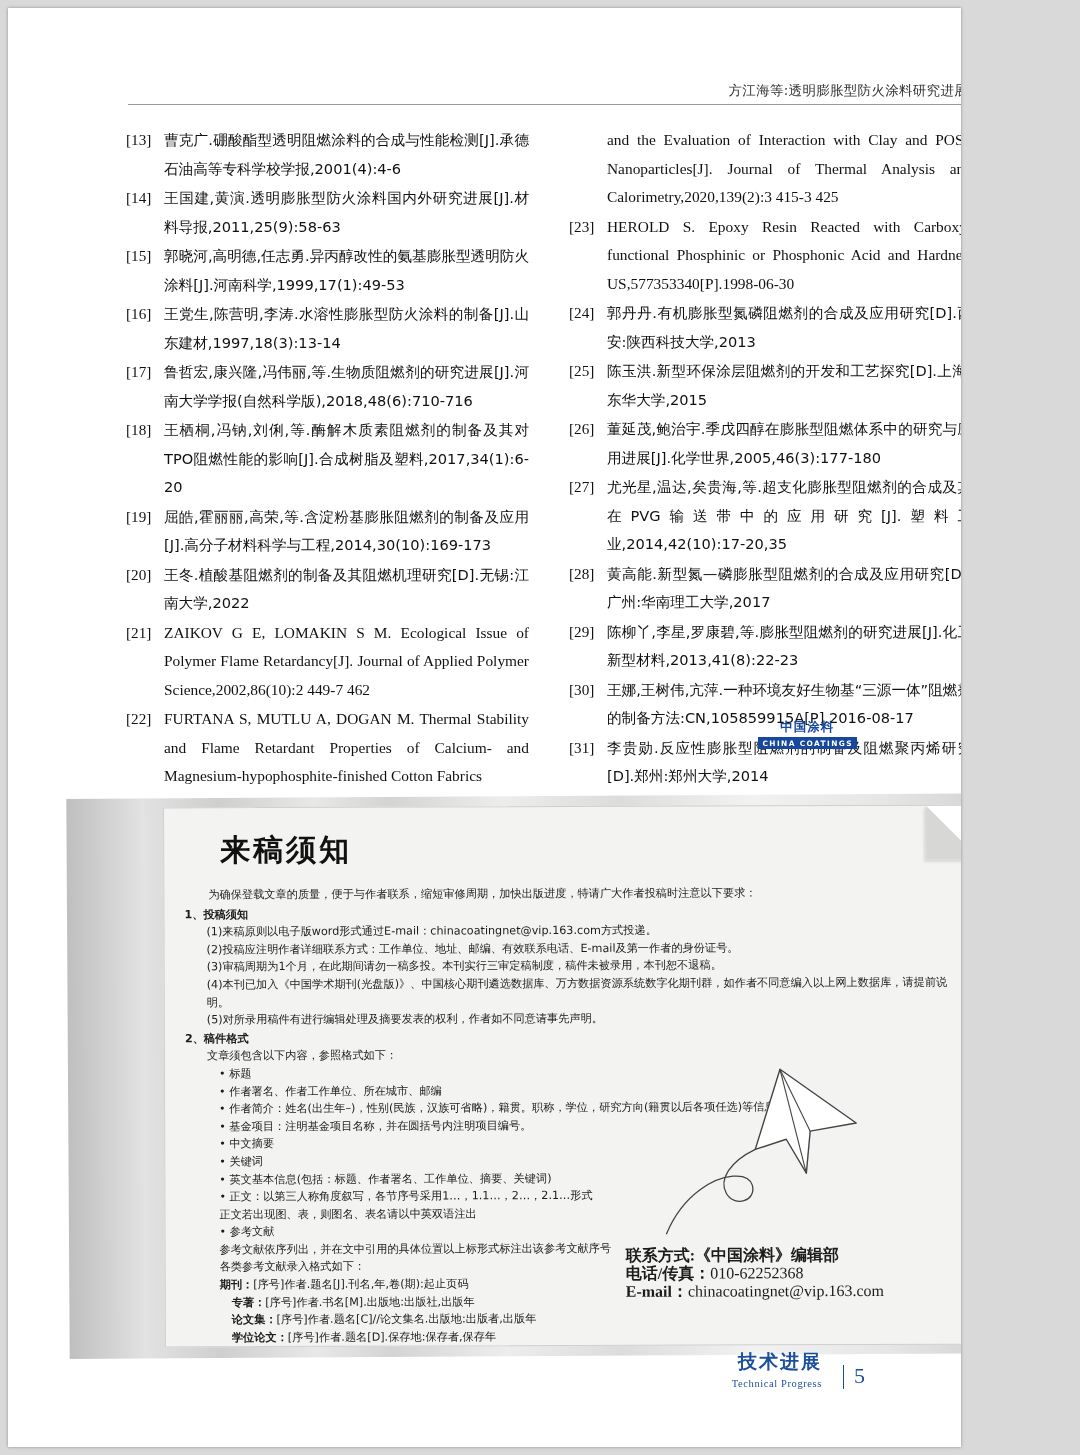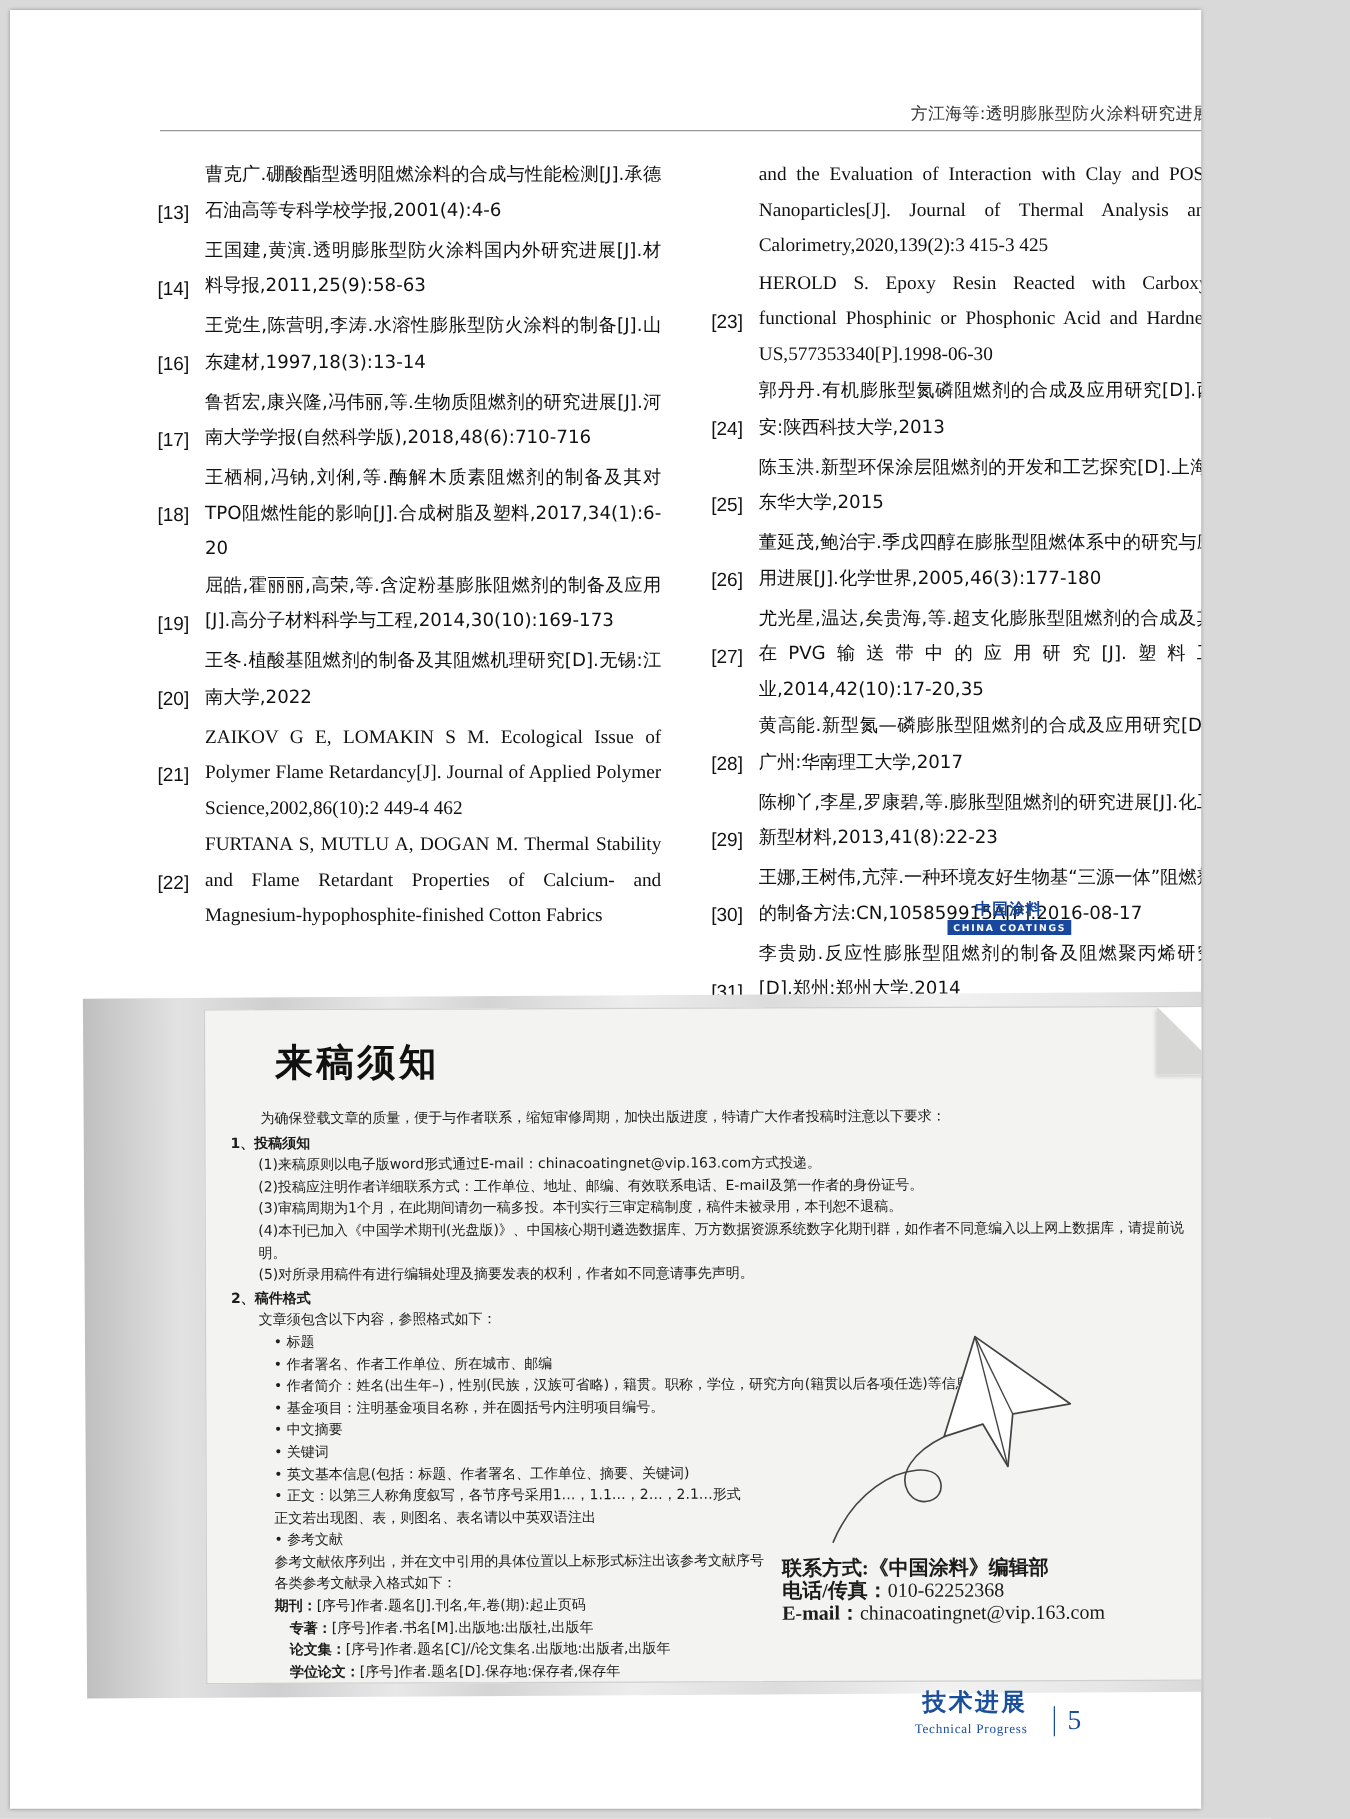--- a/index.html
+++ b/index.html
@@ -44,22 +44,21 @@
   .ref{
     display:flex;
     font-size:15.2px;
     line-height:28.5px;
     color:#111;
     margin-bottom:1px;
   }
   .ref .num{
     width:38px;
     flex:0 0 38px;
-    font-family:Liberation Sans, sans-serif;
-    margin-top:31px;
+    font-family:Liberation Serif, serif;
   }
   .ref .body{
     flex:1 1 auto;
     text-align:justify;
     font-family:"DejaVu Sans", sans-serif;
     font-size:14.6px;
   }
   .ref.latin .body{
     font-family:"Liberation Serif", serif;
     font-size:15.4px;
@@ -203,20 +202,24 @@
     <div class="col">
       <div class="ref">
           <span class="num">[13]</span>
           <span class="body">曹克广.硼酸酯型透明阻燃涂料的合成与性能检测[J].承德石油高等专科学校学报,2001(4):4-6</span>
         </div>
       <div class="ref">
           <span class="num">[14]</span>
           <span class="body">王国建,黄演.透明膨胀型防火涂料国内外研究进展[J].材料导报,2011,25(9):58-63</span>
         </div>
       <div class="ref">
+          <span class="num">[15]</span>
+          <span class="body">郭晓河,高明德,任志勇.异丙醇改性的氨基膨胀型透明防火涂料[J].河南科学,1999,17(1):49-53</span>
+        </div>
+      <div class="ref">
           <span class="num">[16]</span>
           <span class="body">王党生,陈营明,李涛.水溶性膨胀型防火涂料的制备[J].山东建材,1997,18(3):13-14</span>
         </div>
       <div class="ref">
           <span class="num">[17]</span>
           <span class="body">鲁哲宏,康兴隆,冯伟丽,等.生物质阻燃剂的研究进展[J].河南大学学报(自然科学版),2018,48(6):710-716</span>
         </div>
       <div class="ref">
           <span class="num">[18]</span>
           <span class="body">王栖桐,冯钠,刘俐,等.酶解木质素阻燃剂的制备及其对TPO阻燃性能的影响[J].合成树脂及塑料,2017,34(1):6-20</span>
@@ -224,21 +227,21 @@
       <div class="ref">
           <span class="num">[19]</span>
           <span class="body">屈皓,霍丽丽,高荣,等.含淀粉基膨胀阻燃剂的制备及应用[J].高分子材料科学与工程,2014,30(10):169-173</span>
         </div>
       <div class="ref">
           <span class="num">[20]</span>
           <span class="body">王冬.植酸基阻燃剂的制备及其阻燃机理研究[D].无锡:江南大学,2022</span>
         </div>
       <div class="ref latin">
           <span class="num">[21]</span>
-          <span class="body">ZAIKOV G E, LOMAKIN S M. Ecological Issue of Polymer Flame Retardancy[J]. Journal of Applied Polymer Science,2002,86(10):2 449-4 462</span>
+          <span class="body">ZAIKOV G E, LOMAKIN S M. Ecological Issue of Polymer Flame Retardancy[J]. Journal of Applied Polymer Science,2002,86(10):2 449-7 462</span>
         </div>
       <div class="ref latin">
           <span class="num">[22]</span>
           <span class="body">FURTANA S, MUTLU A, DOGAN M. Thermal Stability and Flame Retardant Properties of Calcium- and Magnesium-hypophosphite-finished Cotton Fabrics</span>
         </div>
     </div>
     <div class="col">
       <div class="ref latin">
           <span class="num"></span>
           <span class="body">and the Evaluation of Interaction with Clay and POSS Nanoparticles[J]. Journal of Thermal Analysis and Calorimetry,2020,139(2):3 415-3 425</span>

